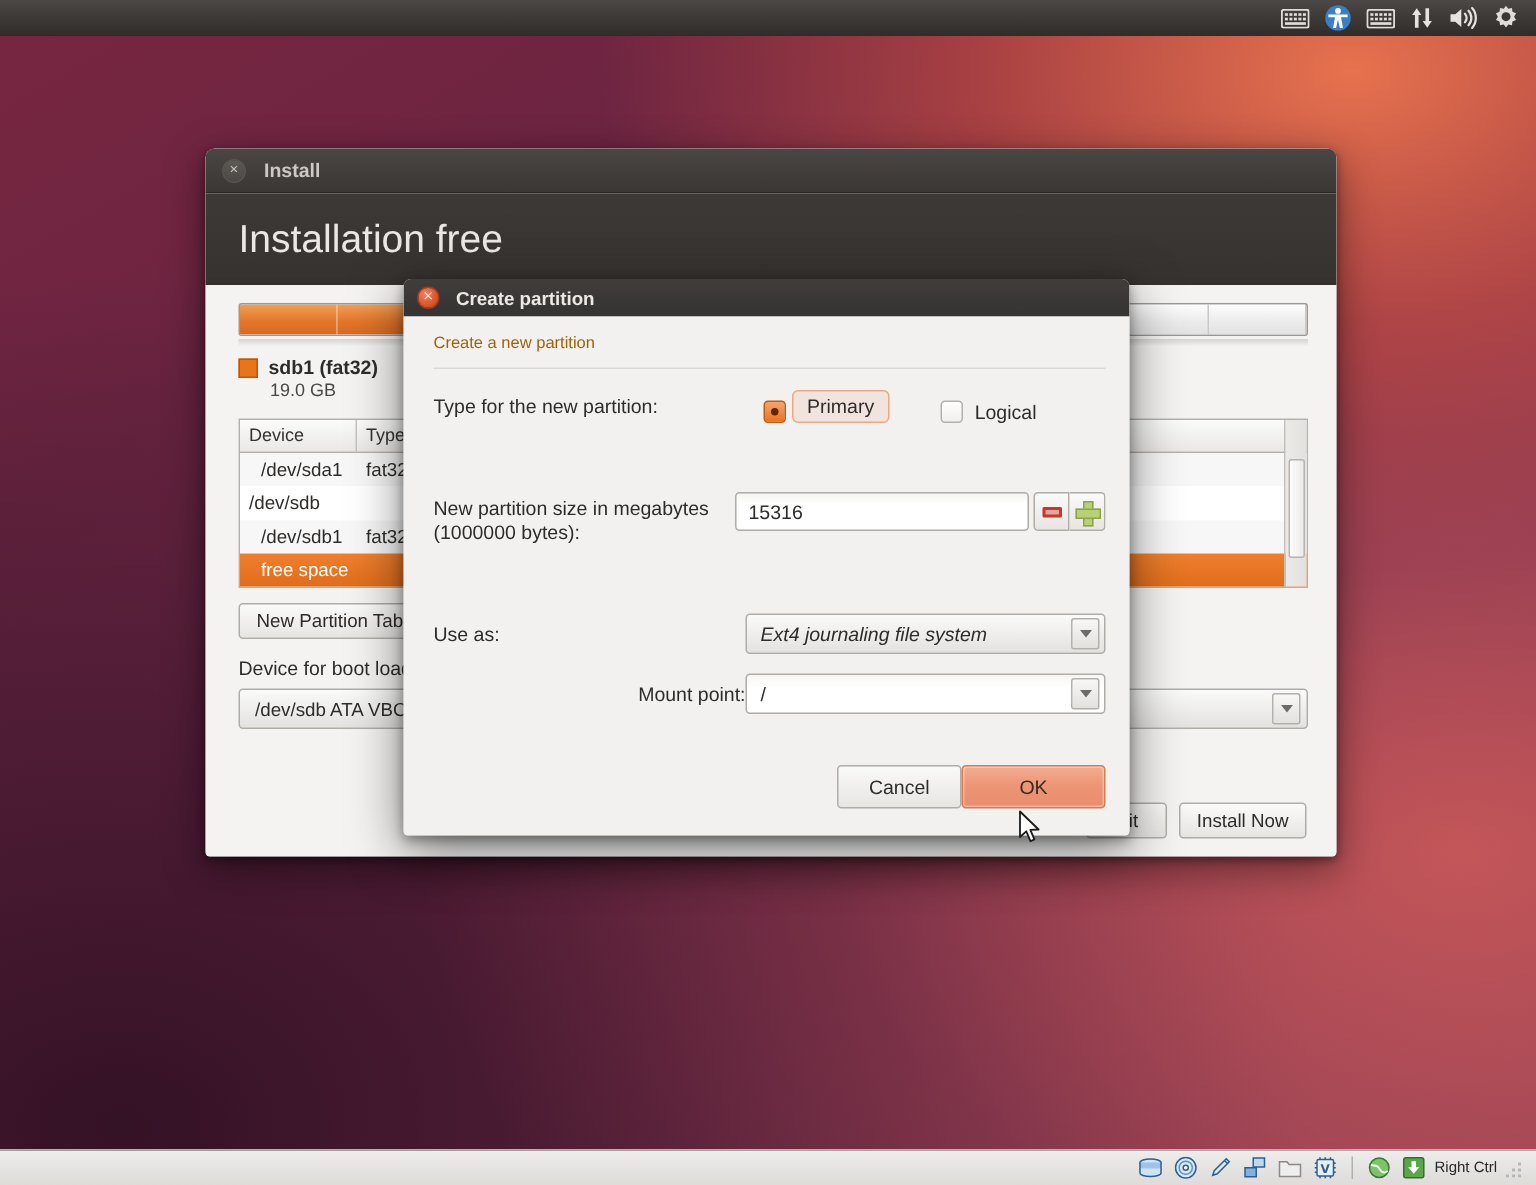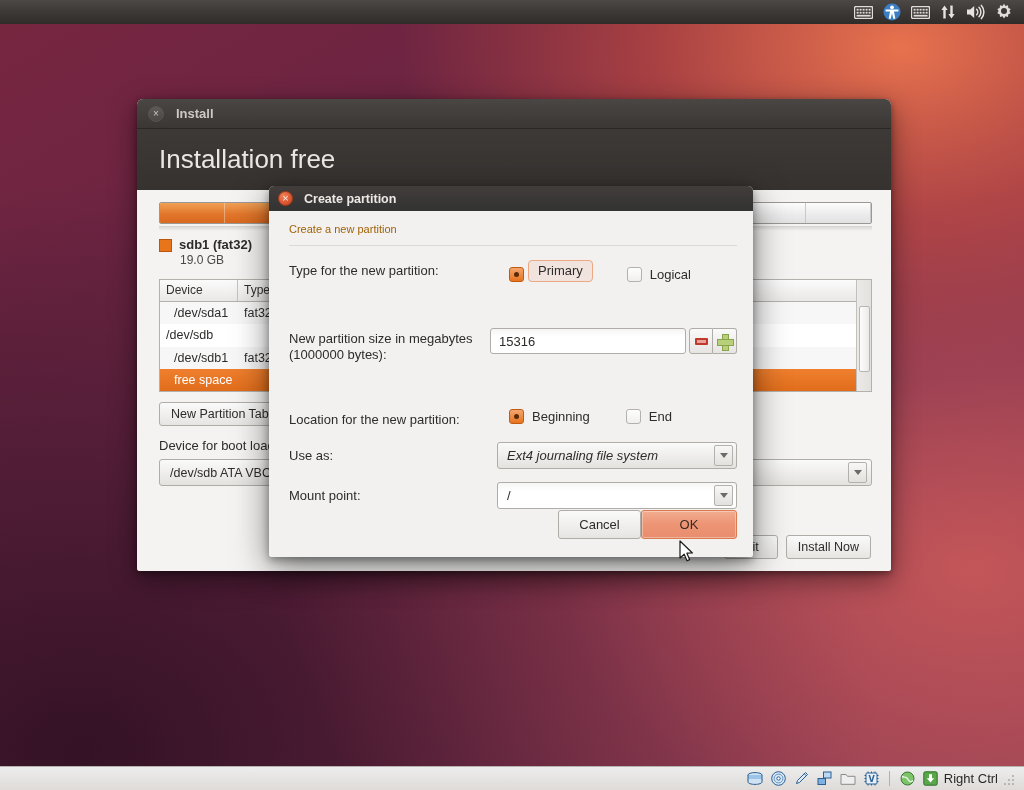--- a/index.html
+++ b/index.html
@@ -300,21 +300,21 @@
     position: absolute; left: 0; bottom: 0;
     width: 1024px; height: 24px;
     background: linear-gradient(180deg, #ededed 0%, #dedbd8 100%);
     border-top: 1px solid #b6b2ae;
     display: flex; align-items: center; justify-content: flex-end;
     padding-right: 8px;
     z-index: 40;
   }
   .sb-icon { margin: 0 4px; display: inline-flex; align-items: center; }
   .sb-sep { width: 1px; height: 15px; background: #b3afab; margin: 0 6px; }
-  #sb-text { font-size: 13px; color: #2b2927; margin-left: 2px; margin-right: 6px; }
+  #sb-text { font-size: 10px; color: #2b2927; margin-left: 2px; margin-right: 6px; }
   #sb-grip { width: 12px; height: 12px; opacity: .5; }
 </style>
 </head>
 <body>
 
 <div id="desktop"></div>
 
 <div id="top-panel">
   <span class="tray-icon">
     <svg width="19" height="13" viewBox="0 0 19 13">
@@ -512,47 +512,35 @@
         </span>
         <span class="spin-btn" style="margin-left:3px;border-radius:3px 0 0 3px">
           <span class="minus-gl"></span>
         </span>
         <span class="spin-btn" style="border-left:none;border-radius:0 3px 3px 0">
           <span class="plus-gl"></span>
         </span>
       </div>
     </div>
 
-    <div class="form-row" style="margin-bottom:14px;">
-      <div class="form-label">Location for the new partition:</div>
-      <div class="form-ctrl">
-        <span class="radio">
-            <span class="dot"></span>
-          </span>
-        <span class="radio-text">Beginning</span>
-        <span style="width:36px"></span>
-        <span class="checkbox"></span>
-        <span class="radio-text">End</span>
-      </div>
-    </div>
 
     <div class="form-row" style="margin-bottom:13px;">
       <div class="form-label" style="padding-top:6px;">Use as:</div>
       <div class="form-ctrl">
         <span class="combo" style="width:240px">
           <span>Ext4 journaling file system</span>
           <span class="cb-arrow">
               <span class="tri-down"></span>
             </span>
         </span>
       </div>
     </div>
 
     <div class="form-row">
-      <div class="form-label" style="padding-top:6px;">Mount point:</div>
+      <div class="form-label" style="padding-top:6px;text-align:right;">Mount point:</div>
       <div class="form-ctrl">
         <span class="combo-entry" style="width:240px">
           <span>/</span>
           <span class="cb-arrow">
               <span class="tri-down"></span>
             </span>
         </span>
       </div>
     </div>
 

